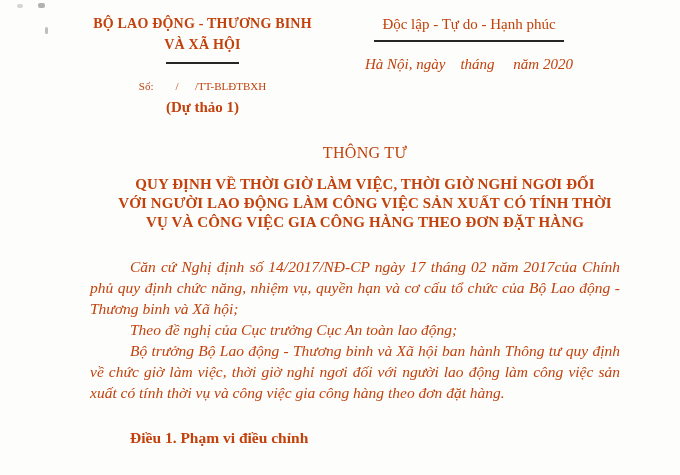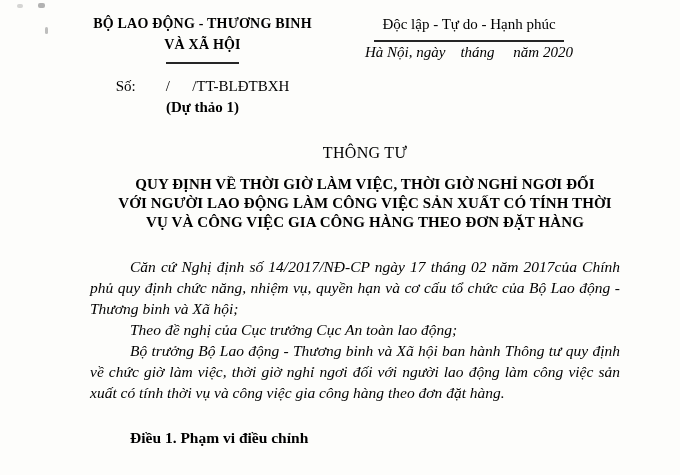--- a/index.html
+++ b/index.html
@@ -1,42 +1,42 @@
 <!DOCTYPE html>
 <html><head>
 <meta charset="utf-8">
 <style>
   html,body { margin:0; padding:0; background:#e8e8e8; }
   .page {
     position:relative;
     width:680px; height:475px;
     background:#fdfdfb;
-    color:#000000;
+    color:#c2410c;
     font-family:"Liberation Serif", serif;
     overflow:hidden;
     box-shadow:0 0 4px rgba(0,0,0,.25);
   }
   
   .speck { position:absolute; background:#8a8a8a; border-radius:2px; opacity:.75; }
   .speck.s1 { left:17px; top:4px;  width:6px; height:4px; opacity:.35; }
   .speck.s2 { left:38px; top:3px;  width:7px; height:5px; opacity:.65; }
   .speck.s3 { left:45px; top:27px; width:3px; height:7px; opacity:.55; }
 
   
   .col-left  { position:absolute; left:55px;  top:13px; width:295px; text-align:center; }
   .col-right { position:absolute; left:318px; top:13px; width:302px; text-align:center; }
   .agency-line  { font-weight:bold; font-size:14px;  line-height:21px; letter-spacing:.2px; }
   .national-1   { font-weight:bold; font-size:13.5px; line-height:21px; letter-spacing:.2px; }
   .national-2   { font-weight:normal; font-size:15px;   line-height:20px; margin-top:1px; }
   .rule { height:2px; background:#262626; margin:7px auto 0; }
   .rule-left  { width:73px;  }
   .rule-right { width:190px; margin-top:6px; }
-  .doc-number { margin-top:12px; font-size:15px; line-height:20px; white-space:pre; }
+  .doc-number { margin-top:12px; font-size:11px; line-height:20px; white-space:pre; }
   .draft      { font-weight:bold; font-size:15px; line-height:20px; margin-top:1px; }
-  .place-date { margin-top:0; font-style:italic; font-size:15px; line-height:20px; white-space:pre;text-align:center; }
+  .place-date { margin-top:12px; font-style:italic; font-size:15px; line-height:20px; white-space:pre;text-align:center; }
 
   
   .title-block { position:absolute; left:95px; top:143px; width:540px; text-align:center; }
   .doc-type    { font-weight:normal; font-size:16px; line-height:19px; margin-bottom:13px; letter-spacing:.3px; }
   .title-line  { font-weight:bold; font-size:15px; line-height:19px; letter-spacing:.1px;font-family:Liberation Serif, serif; }
 
   
   .body-block { position:absolute; left:90px; top:256px; width:530px; }
   .body-block p {
     margin:0;

